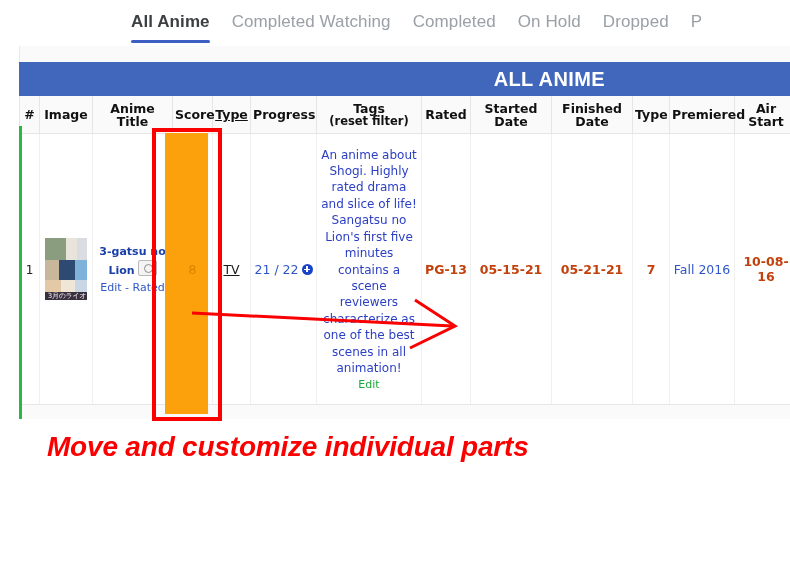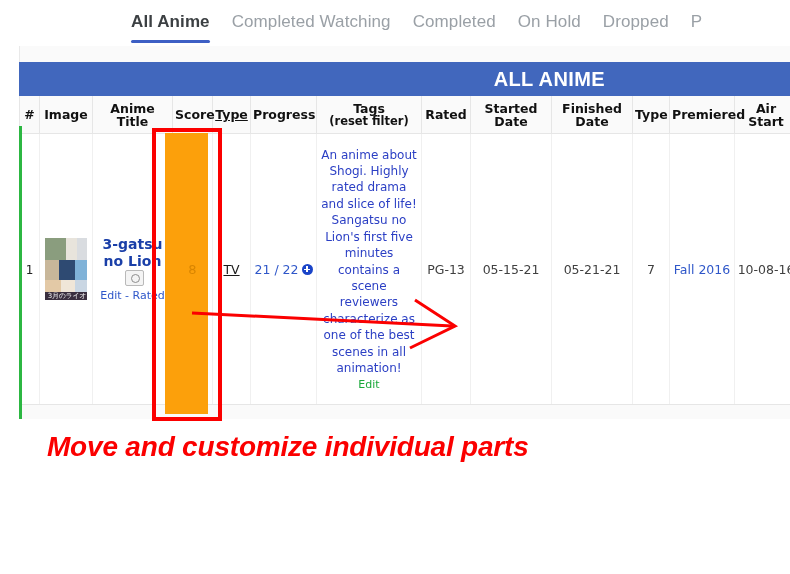--- a/index.html
+++ b/index.html
@@ -117,21 +117,21 @@
   .p8{left:16px;top:42px;width:14px;height:12px;background:#f0e6d8;}
   .p9{left:30px;top:42px;width:12px;height:12px;background:#c9d6e3;}
   .pbar{left:0;top:54px;width:42px;height:8px;background:#3a2f3f;}
   .cover u{
     position:absolute;left:2px;top:53px;color:#f2f2f2;font-size:7px;
     font-style:normal;text-decoration:none;letter-spacing:-.3px;
     font-family:"DejaVu Sans", sans-serif;
   }
 
   .title-link{
-    color:#1a3fa8;font-weight:bold;font-size:14px;line-height:17px;
+    color:#1a3fa8;font-weight:bold;font-size:11px;line-height:17px;
     display:inline;text-decoration:none;
   }
   .mon-icon{
     display:inline-block;width:17px;height:14px;border:1px solid #b9b9b9;
     background:#f4f4f4;border-radius:2px;position:relative;
     vertical-align:-2px;margin-left:3px;
   }
   .mon-icon:after{
     content:"";position:absolute;left:5px;top:3px;width:7px;height:7px;
     border:1.5px solid #8d8d8d;border-radius:50%;
@@ -152,21 +152,21 @@
   }
   .plus:before{left:2.5px;top:5px;width:6px;height:1.6px;}
   .plus:after{left:4.7px;top:2.7px;width:1.6px;height:6px;}
 
   .tagstext{
     color:#2b3fc4;font-size:12px;line-height:16.4px;
     padding:0 2px;word-wrap:break-word;
   }
   .tagedit{color:#1aa83a;font-size:11px;margin-top:2px;}
   .link-blue{color:#2f57c9;text-decoration:none;}
-  .plain{color:#404040;}
+  .plain{color:#c2410c;font-weight:bold;}
 
   
   .orange-col{
     position:absolute;left:165px;top:133px;width:43px;height:281px;
     background:#fca00b;z-index:2;
   }
   .red-rect{
     position:absolute;left:152px;top:128px;width:70px;height:293px;
     border:4px solid #fb0000;box-sizing:border-box;z-index:4;
   }

